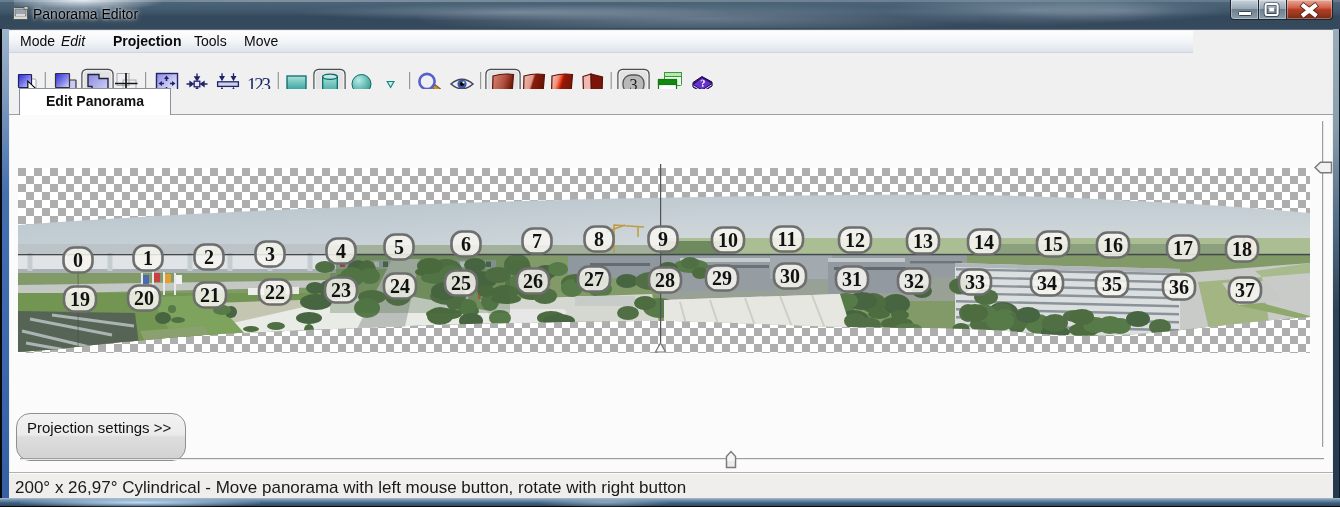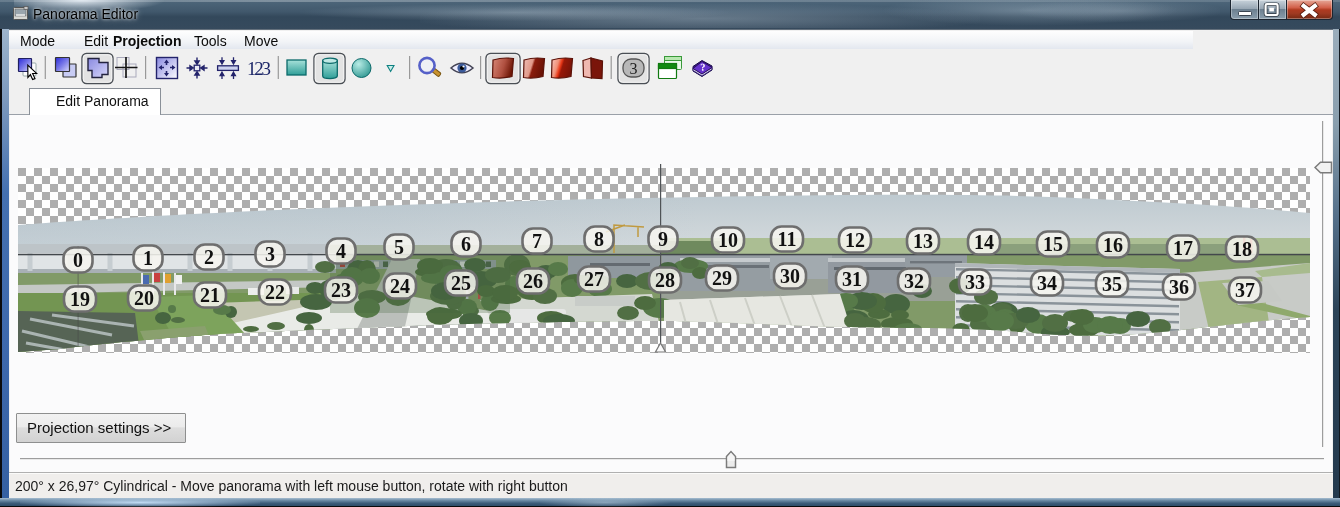--- a/index.html
+++ b/index.html
@@ -25,33 +25,33 @@
   
   #bleft{position:absolute;left:0;top:29px;width:9px;height:469px;background:linear-gradient(180deg,#9db4cc 0%,#7c99bd 15%,#4470b0 35%,#3d68ac 70%,#3560a2 100%);border-left:2px solid #0a0a0c;box-sizing:border-box;}
   #bright{position:absolute;right:0;top:29px;width:7px;height:469px;background:linear-gradient(180deg,#9badbb 0%,#8a9fae 20%,#55708a 40%,#2c4458 60%,#243a4e 100%);border-right:1px solid #11181f;box-sizing:border-box;}
   #bbottom{position:absolute;left:0;bottom:0;width:1340px;height:9px;background:linear-gradient(180deg,#a6bdd0 0%,#6d8ca6 30%,#3d5d7a 65%,#2e4d6a 100%);border-bottom:1px solid #0a0a0c;box-sizing:border-box;}
   #bbottom .bl1{position:absolute;left:20px;top:0;width:240px;height:9px;background:radial-gradient(ellipse at 50% 50%,rgba(198,224,248,.95),rgba(198,224,248,0) 78%);}
   #bbottom .bl2{position:absolute;left:540px;top:0;width:130px;height:9px;background:radial-gradient(ellipse at 50% 50%,rgba(190,212,228,.55),rgba(190,212,228,0) 75%);}
   
   #client{position:absolute;left:9px;top:29px;width:1324px;height:469px;background:#f0f0f0;border-top:1px solid #64707c;box-sizing:border-box;}
   #menubar{position:absolute;left:0;top:1px;width:1184px;height:22px;background:linear-gradient(180deg,#fefefe 0%,#f2f4f7 50%,#dde2ec 100%);border-bottom:1px solid #cfd4de;box-sizing:border-box;font-size:14px;color:#0a0a0a;}
   #menubar span{position:absolute;top:2px;}
-  #toolbar{position:absolute;left:0;top:19px;width:1324px;height:36px;background:#f0f0f0;}
+  #toolbar{position:absolute;left:0;top:35px;width:1324px;height:36px;background:#f0f0f0;}
   
   #tabstrip{position:absolute;left:0;top:59px;width:1324px;height:25px;background:#f0f0f0;}
   #tabline{position:absolute;left:0px;top:84px;width:1324px;height:1px;background:#9aa0a8;z-index:1;}
-  #tab1{position:absolute;left:20px;top:58px;width:132px;height:27px;background:#fff;border:1px solid #8a9098;border-bottom:none;box-sizing:border-box;z-index:3;}
+  #tab1{position:absolute;left:10px;top:58px;width:152px;height:27px;background:#fff;border:1px solid #8a9098;border-bottom:none;box-sizing:border-box;z-index:3;font-weight:bold;}
   #tab1 span{position:absolute;left:26px;top:4px;font-size:14px;color:#111;}
   
   #page{position:absolute;left:1px;top:84px;width:1322px;height:358px;background:#fbfbfc;}
   
   #statusbar{position:absolute;left:0;top:442px;width:1324px;height:27px;background:#f0eeec;border-top:1px solid #b0b0b0;box-sizing:border-box;box-shadow:inset 0 1px 0 #fbfbfa;}
-  #statusbar span{position:absolute;left:6px;top:5px;font-size:14px;color:#1a1a1a;}
-  
-  #projbtn{position:absolute;left:6px;top:299px;width:170px;height:30px;border:1px solid #8e8f8f;border-radius:1px;background:linear-gradient(180deg,#f2f2f2 0%,#ebebeb 45%,#dddddd 50%,#d2d2d2 100%);box-sizing:border-box;}
+  #statusbar span{position:absolute;left:6px;top:5px;font-size:17px;color:#1a1a1a;}
+  
+  #projbtn{position:absolute;left:6px;top:299px;width:170px;height:48px;border:1px solid #8e8f8f;border-radius:14px;background:linear-gradient(180deg,#f2f2f2 0%,#ebebeb 45%,#dddddd 50%,#d2d2d2 100%);box-sizing:border-box;}
   #projbtn span{position:absolute;left:10px;top:5px;font-size:15px;color:#111;}
   
   #hslider-track{position:absolute;left:10px;top:344px;width:1304px;height:1px;background:#9d9d9d;border-bottom:1px solid #e8e8e8;}
   #hthumb{position:absolute;left:715px;top:336px;}
   
   #vslider-track{position:absolute;left:1312px;top:7px;width:1px;height:326px;background:#9d9d9d;border-right:1px solid #e8e8e8;}
   #vthumb{position:absolute;left:1304px;top:47px;}
 </style>
 </head>
 <body>
@@ -82,21 +82,21 @@
         </svg></div>
     <div class="wb cls"><svg width="45" height="19" viewBox="0 0 45 19">
           <path d="M14.4 4.2 L30.1 16.4 M30.1 4.2 L14.4 16.4" stroke="#55190c" stroke-width="5.8" stroke-linecap="butt"></path>
           <path d="M15 4.6 L29.5 16 M29.5 4.6 L15 16" stroke="#fff" stroke-width="4.2" stroke-linecap="butt"></path>
         </svg></div>
   </div>
 
   <div id="client">
     <div id="menubar">
       <span style="left:11px;">Mode</span>
-      <span style="left:75px;">Edit</span>
+      <span style="left:52px;font-style:italic;">Edit</span>
       <span style="left:104px;font-weight:bold;">Projection</span>
       <span style="left:185px;">Tools</span>
       <span style="left:235px;">Move</span>
     </div>
     <div id="toolbar">
         <svg style="position:absolute;left:0;top:0;" width="720" height="38" viewBox="0 0 720 38">
           <defs>
 <linearGradient id="blgrad" x1="0" y1="0" x2="1" y2="1">
  <stop offset="0" stop-color="#2a2ad8"></stop>
               <stop offset="0.5" stop-color="#7a7ae8"></stop>

